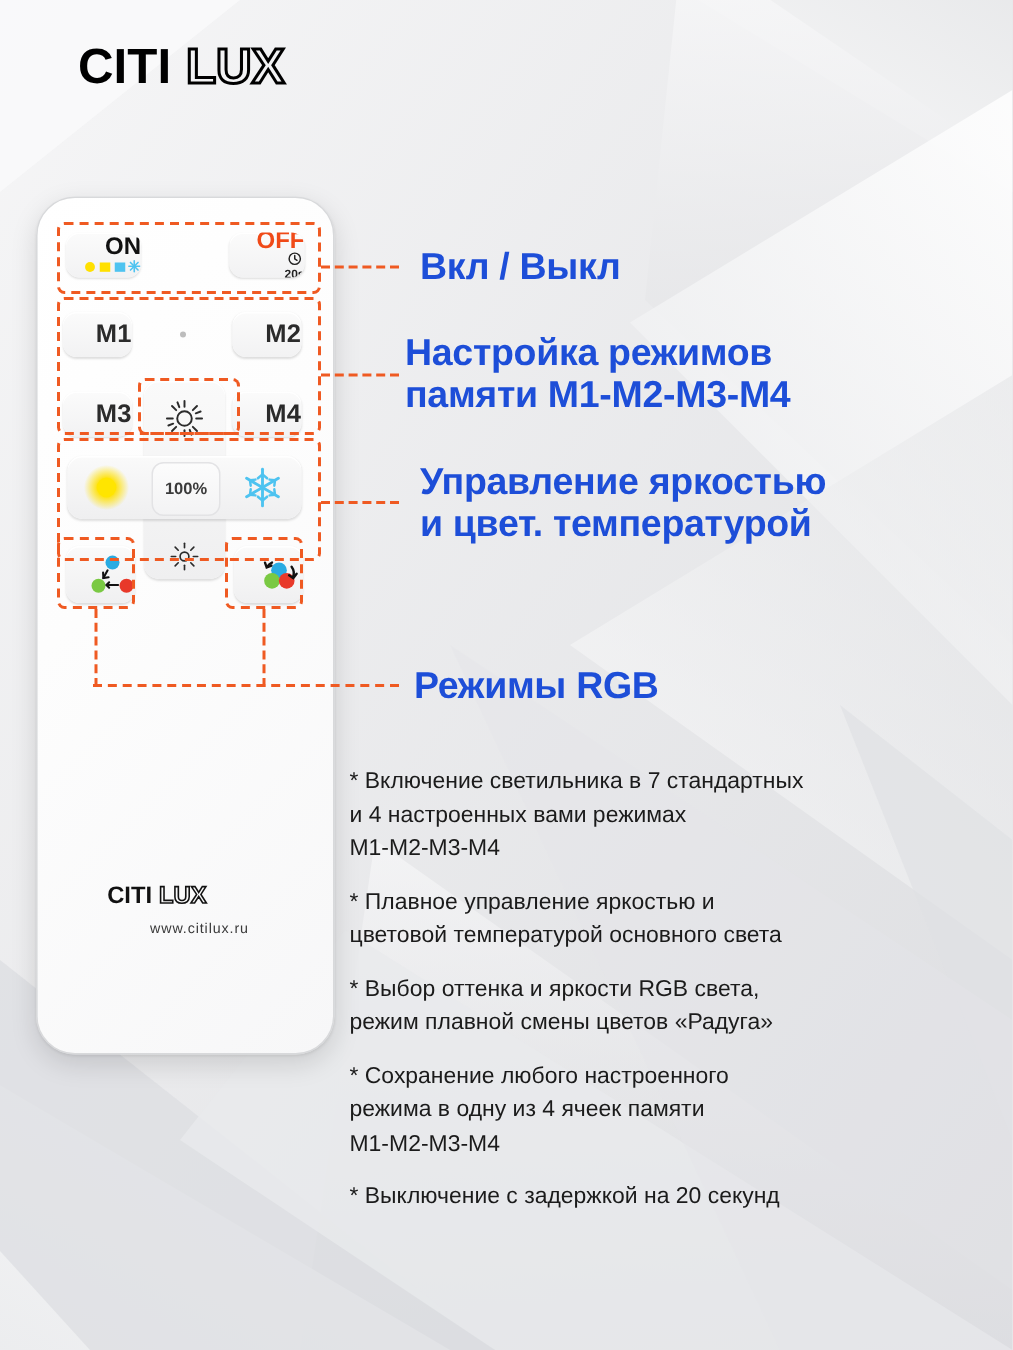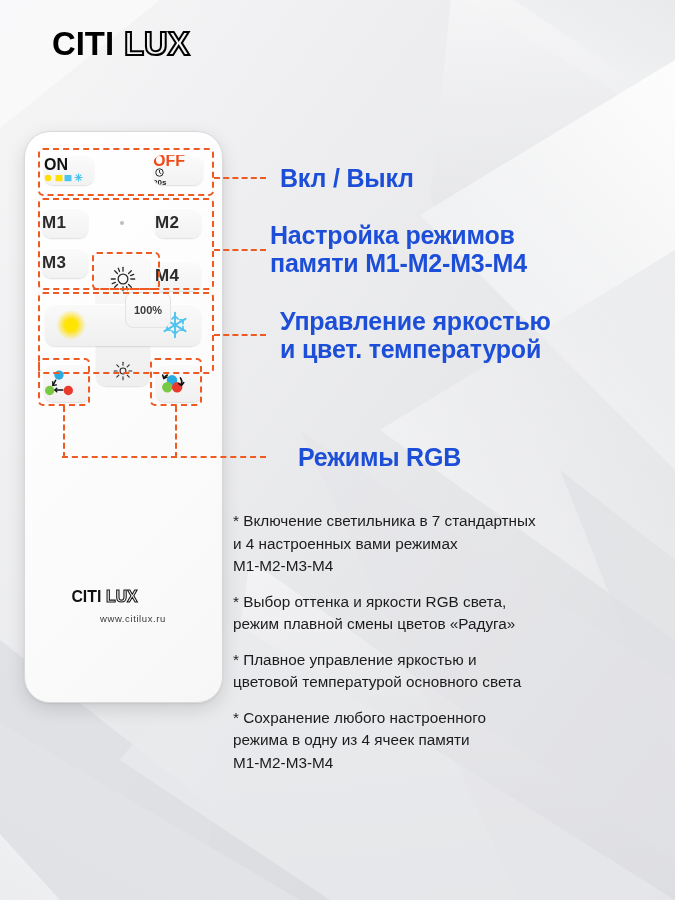--- a/index.html
+++ b/index.html
@@ -22,21 +22,21 @@
     position:absolute;left:24px;top:131px;width:197px;height:570px;
     border-radius:26px;
     background:linear-gradient(135deg,#ffffff 0%,#fdfdfd 40%,#f7f7f8 100%);
     border:1px solid #d8d9db;
     box-shadow:0 6px 18px rgba(0,0,0,.13), 0 1px 2px rgba(0,0,0,.08);
   }
   .btn{
     position:absolute;border-radius:9px;
     background:linear-gradient(180deg,#fbfbfb 0%,#f2f2f3 100%);
     box-shadow:0 1px 1.5px rgba(0,0,0,.13), inset 0 1px 0 #fff;
-    display:flex;align-items:flex-start;justify-content:center;
+    display:flex;align-items:flex-end;justify-content:center;
     flex-direction:column;
     font-weight:bold;color:#2b2b2b;
     overflow:hidden;
   }
   .btn.flat{background:linear-gradient(180deg,#fafafa 0%,#f0f0f1 100%);}
   .m-btn{width:46px;height:30px;font-size:17px;letter-spacing:.3px;}
   .onoff{width:50px;height:30px;}
   #btn-on .lbl{font-size:16px;line-height:14px;font-weight:bold;color:#111;}
   #btn-off .lbl{font-size:16px;line-height:15px;font-weight:bold;color:#f04a18;}
   #btn-off .sub{font-size:8px;font-weight:bold;color:#222;display:flex;align-items:center;gap:1px;line-height:9px;flex-direction:column;}
@@ -162,21 +162,21 @@
       <span>20s</span>
     </span>
   </div>
 
   <div class="btn m-btn" style="left:17px;top:76px;">
     <span>M1</span>
   </div>
   <div class="btn m-btn" style="left:130px;top:76px;">
     <span>M2</span>
   </div>
-  <div class="btn m-btn" style="left:17px;top:116px;">
+  <div class="btn m-btn" style="left:17px;top:129px;">
     <span>M3</span>
   </div>
   <div class="btn m-btn" style="left:130px;top:129px;">
     <span>M4</span>
   </div>
   <div class="ir-dot" style="left:95px;top:89px;"></div>
 
   <div class="pad pad-v" style="left:71px;top:122px;width:54px;height:132px;"></div>
   <div class="pad pad-h" style="left:20px;top:172px;width:156px;height:42px;"></div>
 
@@ -241,21 +241,21 @@
         <path d="M16 6 L12.5 9 M16 6 L19.5 9"></path>
           <path d="M16 26 L12.5 23 M16 26 L19.5 23"></path>
         <path d="M6.5 10.5 L7 14.6 M6.5 10.5 L10.6 10"></path>
         <path d="M25.5 21.5 L25 17.4 M25.5 21.5 L21.4 22"></path>
         <path d="M6.5 21.5 L10.6 22 M6.5 21.5 L7 17.4"></path>
         <path d="M25.5 10.5 L21.4 10 M25.5 10.5 L25 14.6"></path>
       </g>
     </svg>
   </div>
 
-  <div class="pad-c" style="left:76px;top:160px;width:44px;height:34px;margin-left:24px;">
+  <div class="pad-c" style="left:76px;top:176px;width:44px;height:34px;">
     <span>100%</span>
   </div>
 
   <div class="btn flat" style="left:19px;top:232px;width:46px;height:38px;">
     <svg width="30" height="28" viewBox="0 0 32 30">
       <circle cx="16" cy="6.5" r="5" fill="#29abe2"></circle>
       <circle cx="6" cy="23" r="5" fill="#7ac943"></circle>
       <circle cx="26" cy="23" r="5" fill="#e8392a"></circle>
       <g stroke="#111" stroke-width="1.5" fill="none" stroke-linecap="round">
         <path d="M12.5 12 L9.5 17.5"></path>
@@ -304,26 +304,27 @@
 
 <div class="dlinev" style="left:63px;top:406px;height:52px;"></div>
 <div class="dlinev" style="left:175px;top:406px;height:52px;"></div>
 <div class="dline" style="left:62px;top:456px;width:204px;"></div>
 
 <div class="callout" style="left:280px;top:164px;">Вкл / Выкл</div>
 <div class="callout" style="left:270px;top:221px;white-space:pre-line;">Настройка режимов
 памяти M1-M2-M3-M4</div>
 <div class="callout" style="left:280px;top:307px;white-space:pre-line;">Управление яркостью
 и цвет. температурой</div>
-<div class="callout" style="left:298px;top:443px;">Режимы RGB</div>
+<div class="callout" style="left:276px;top:443px;">Режимы RGB</div>
 
 <div id="notes">
   <div class="note">* Включение светильника в 7 стандартных
 и 4 настроенных вами режимах
 M1-M2-M3-M4</div>
+  <div class="note">* Плавное управление яркостью и
+цветовой температурой основного света</div>
   <div class="note">* Выбор оттенка и яркости RGB света,
 режим плавной смены цветов «Радуга»</div>
-  <div class="note">* Плавное управление яркостью и
-цветовой температурой основного света</div>
   <div class="note">* Сохранение любого настроенного
 режима  в одну из 4 ячеек памяти
 M1-M2-M3-M4</div>
+  <div class="note">* Выключение с задержкой на 20 секунд</div>
 </div>
 
 </body></html>

